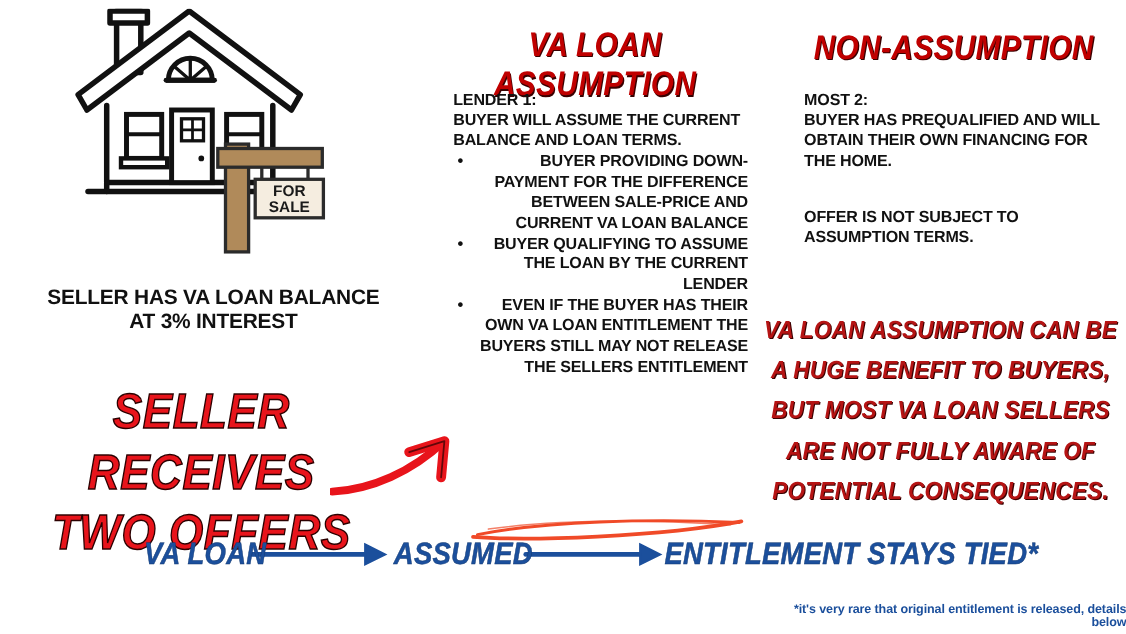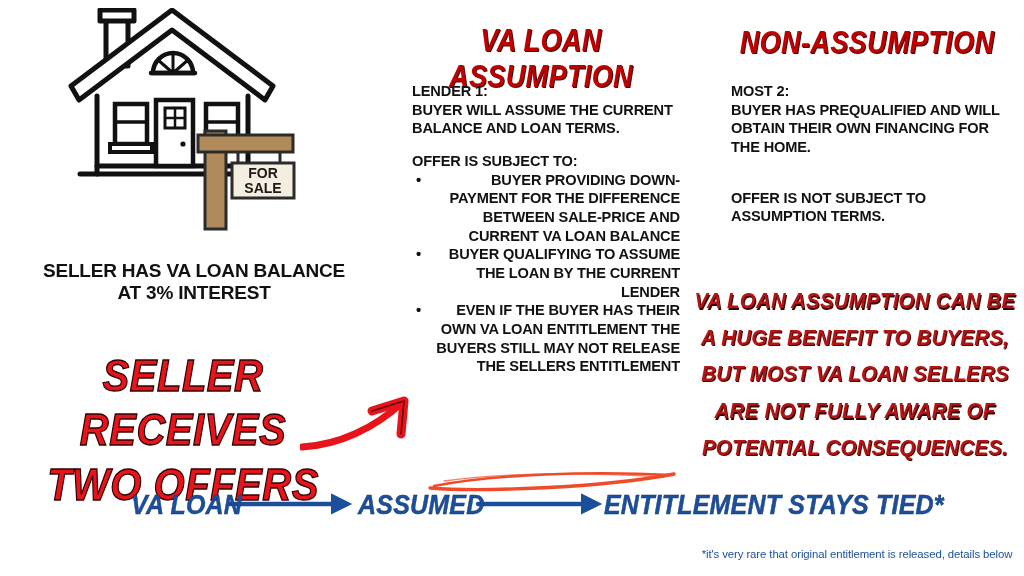--- a/index.html
+++ b/index.html
@@ -178,23 +178,23 @@
   #flow-label-va-loan { left: 131px; top: 10px; }
   #flow-label-assumed { left: 358px; top: 10px; }
   #flow-label-entitlement { left: 604px; top: 10px; }
 
   #flow-arrows { position: absolute; left: 0; top: 0; }
 
   #flow-footnote {
     left: 690px;
     top: 548px;
     width: 334px;
-    text-align: center;
-    font-family: "Liberation Sans", sans-serif;
-    font-weight: normal;
+    text-align: right;
+    font-family: "Liberation Sans", sans-serif;
+    font-weight: bold;
     font-size: 11.4px;
     letter-spacing: -0.1px;
     color: #1b4f9c;
   }
 </style>
 </head>
 <body>
 
 <svg class="abs" id="house-illustration" viewBox="0 0 300 240">
   <g fill="none" stroke="#111111" stroke-width="5" stroke-linejoin="round" stroke-linecap="round">
@@ -256,21 +256,20 @@
   <path d="M2 62 C38 60 74 44 104 16" fill="none" stroke="#e8141b" stroke-width="7" stroke-linecap="round"></path>
   <path d="M104 16 L72 26 M104 16 L101 49" fill="none" stroke="#e8141b" stroke-width="9" stroke-linecap="round"></path>
   <path d="M104 16 L72 26 M104 16 L101 49" fill="none" stroke="#1a0000" stroke-width="1.6" stroke-linecap="round" opacity="0.65"></path>
 </svg>
 
 <div class="abs script-heading" id="va-loan-assumption-heading">VA LOAN ASSUMPTION</div>
 
 <div class="abs body-block" id="offer1-block">
   <div>LENDER 1:</div>
   <div>BUYER WILL ASSUME THE CURRENT BALANCE AND LOAN TERMS.</div>
-  <div id="offer1-subject-label">OFFER IS SUBJECT TO:</div>
   <ul id="offer1-bullets">
     <li>BUYER PROVIDING DOWN-PAYMENT FOR THE DIFFERENCE BETWEEN SALE-PRICE AND CURRENT VA LOAN BALANCE</li>
     <li>BUYER QUALIFYING TO ASSUME THE LOAN BY THE CURRENT LENDER</li>
     <li>EVEN IF THE BUYER HAS THEIR OWN VA LOAN ENTITLEMENT THE BUYERS STILL MAY NOT RELEASE THE SELLERS ENTITLEMENT</li>
   </ul>
 </div>
 
 <svg class="abs" id="entitlement-underline" viewBox="0 0 255 28">
   <path d="M6 22 C54 26 178 22 250 8" fill="none" stroke="#f04a28" stroke-width="3.4" stroke-linecap="round"></path>
   <path d="M10 20 C70 8 168 5 248 9" fill="none" stroke="#f04a28" stroke-width="2.6" stroke-linecap="round"></path>

